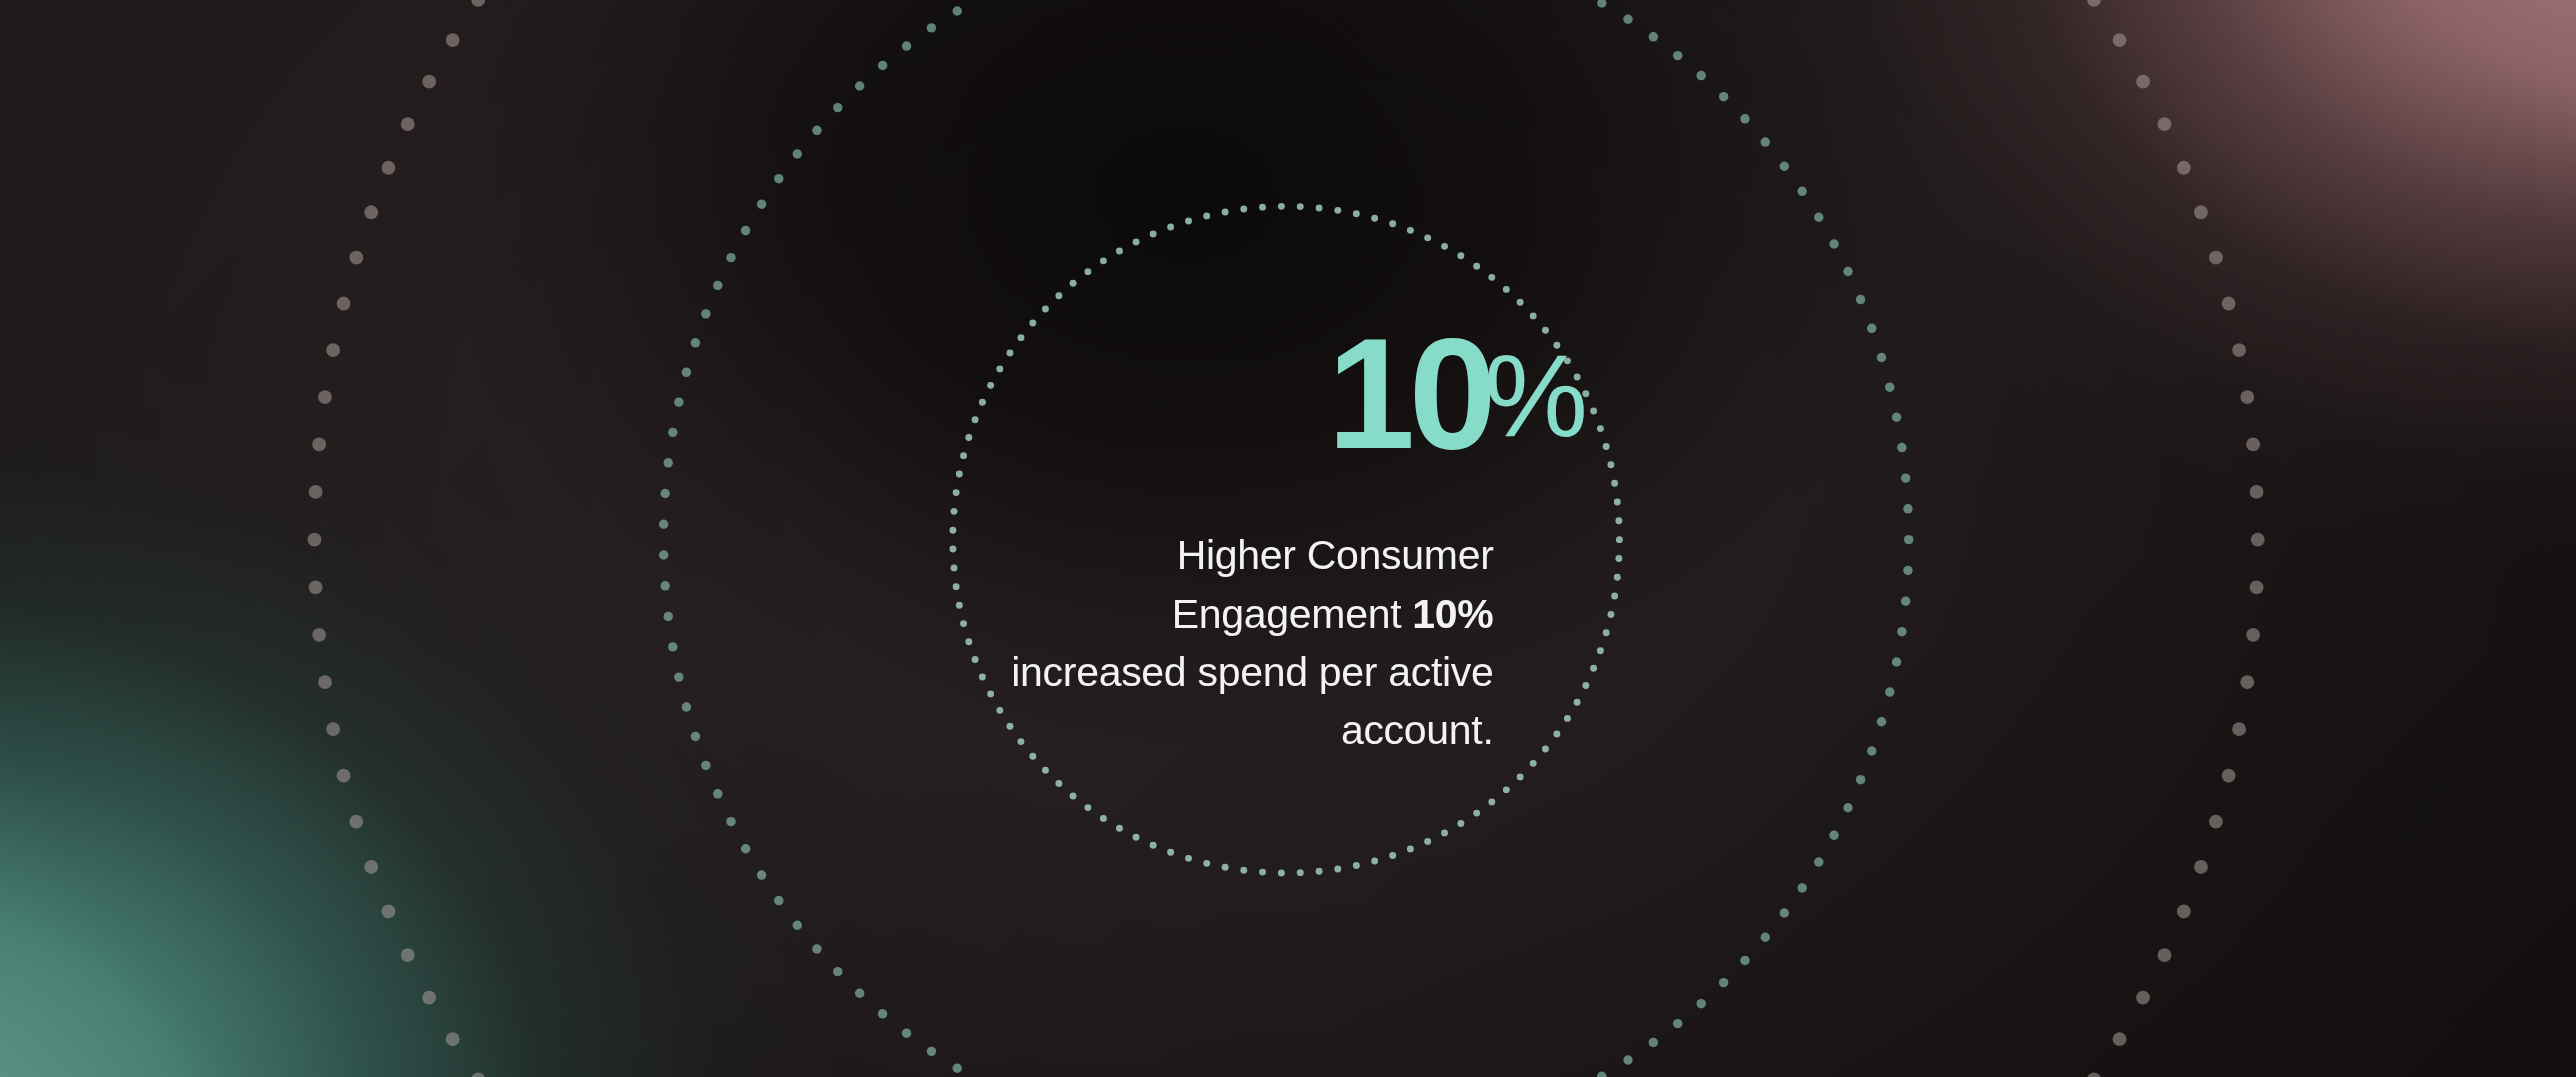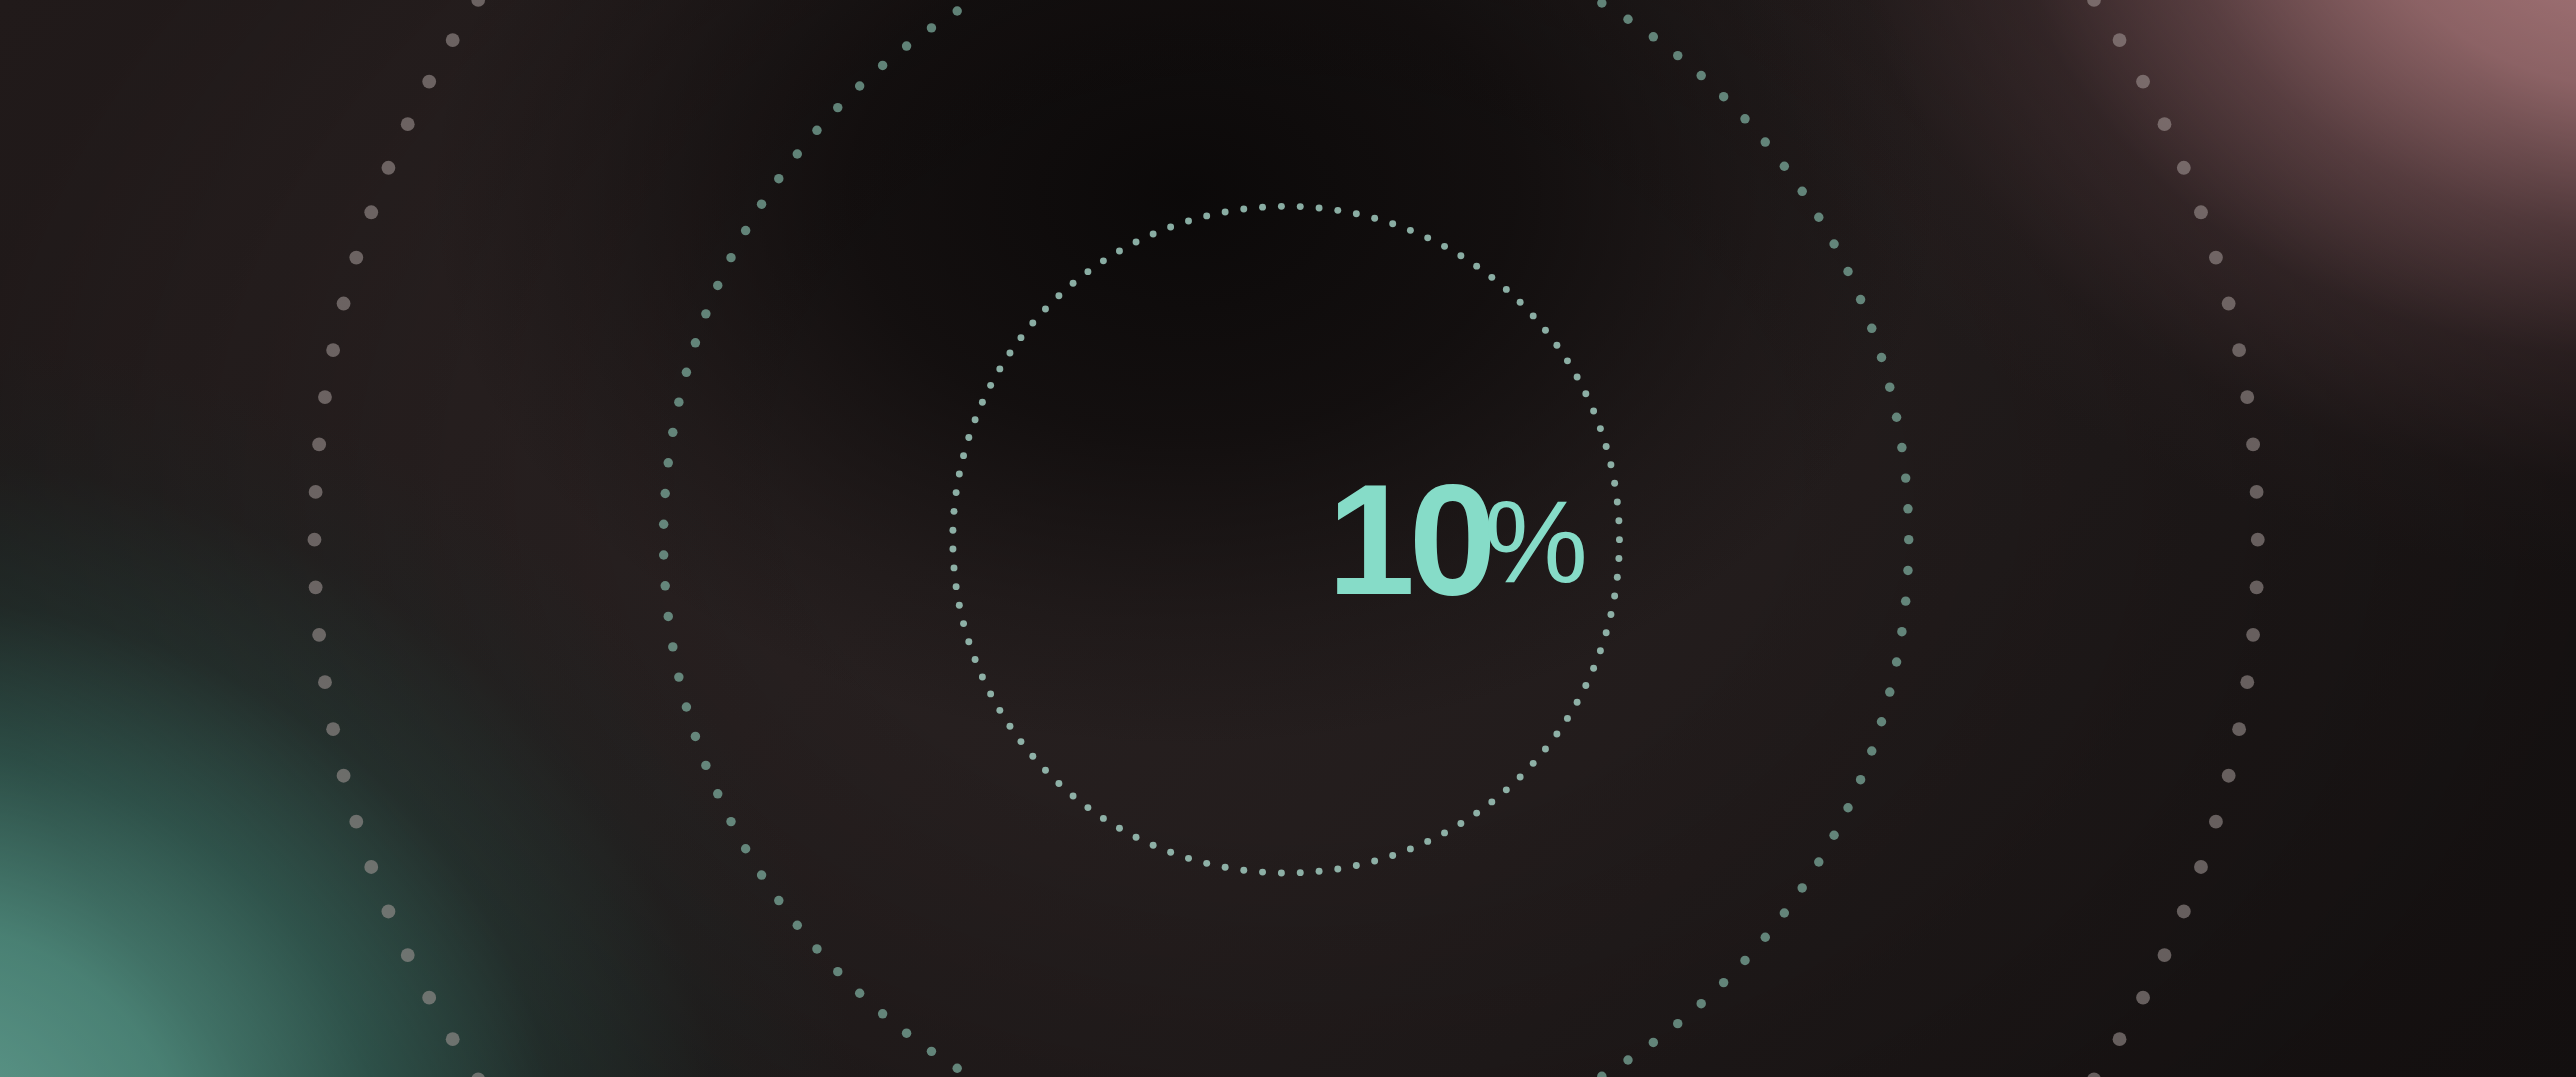--- a/index.html
+++ b/index.html
@@ -405,16 +405,19 @@
           <circle cx="3582.56" cy="706.56" r="11" fill="#A79C9A" opacity="0.55"></circle>
           <circle cx="3588.14" cy="782.19" r="11" fill="#A79C9A" opacity="0.55"></circle>
         </g>
       </svg>
   </div>
 
   <div class="content">
 
     <span class="stat-number"><span>10</span><span class="pct">%</span></span>
 
+    <p class="stat-caption">
+      <span>Higher Consumer Engagement </span><b>10%</b><span> increased spend per active account.</span>
+    </p>
 
   </div>
 </div>
 
 
 </body></html>

